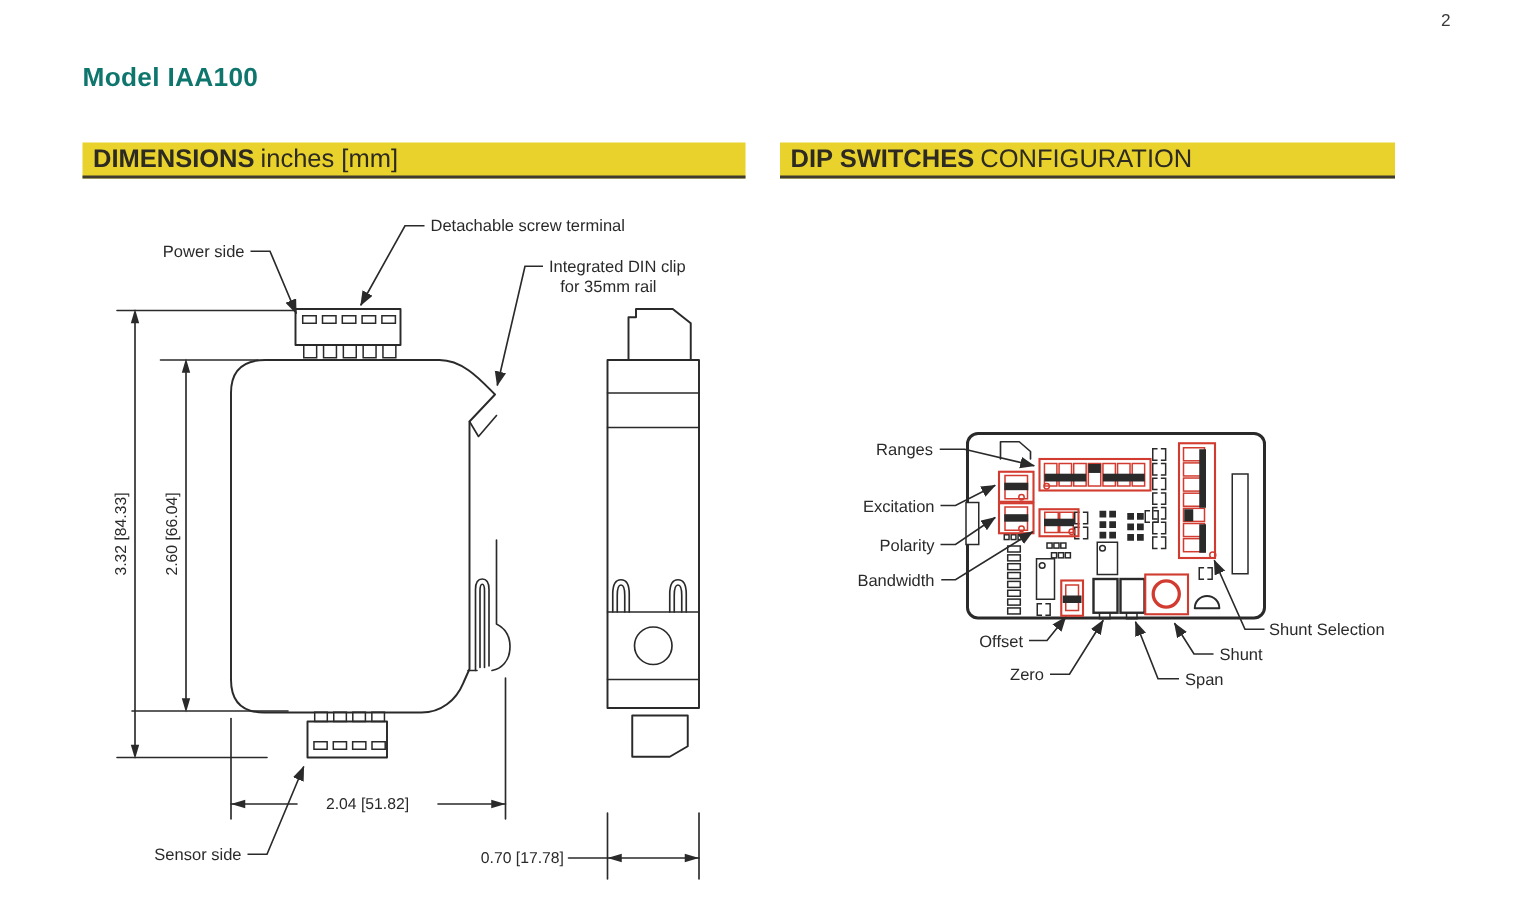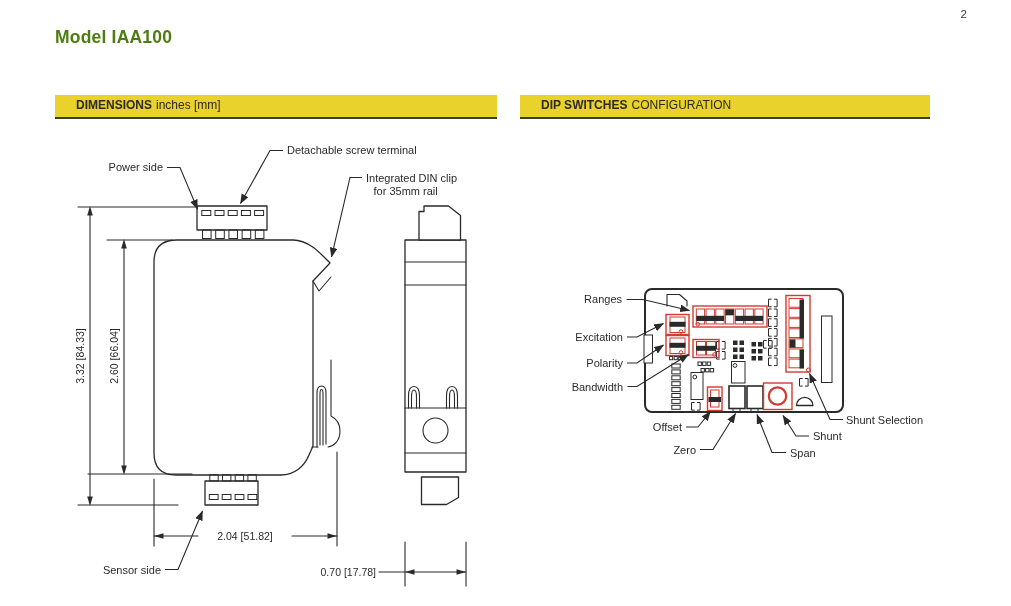--- a/index.html
+++ b/index.html
@@ -6,28 +6,28 @@
     --yellow:#e8d22b;
     --red:#d23b2f;
     --ink:#2a2a2a;
   }
   html,body{margin:0;padding:0;background:#fff;}
   .page{
     position:relative;width:1011px;height:606px;background:#fff;
     font-family:"Liberation Sans",sans-serif;color:var(--ink);overflow:hidden;
   }
   .doc-title{
-    position:absolute;left:55px;top:27px;font-size:17.5px;font-weight:bold;
-    letter-spacing:.2px;color:#4d7c0f;
+    position:absolute;left:55px;top:41px;font-size:17.5px;font-weight:bold;
+    letter-spacing:.2px;color:#0f766e;
   }
   .page-num{position:absolute;top:8px;right:44px;font-size:11.5px;color:#3a3a3a;}
   .bar{
     position:absolute;top:95px;height:24px;background:var(--yellow);
     border-bottom:2.5px solid #3f3b31;box-sizing:border-box;
-    font-size:12px;line-height:21px;padding-left:21px;color:#2c2a22;
+    font-size:17px;line-height:21px;padding-left:7px;color:#2c2a22;
     white-space:nowrap;
   }
   .bar-dims{left:55px;width:442px;}
   .bar-dip{left:520px;width:410px;}
   .bar b{font-weight:bold;margin-right:4px;}
   svg.art{position:absolute;left:0;top:0;width:1011px;height:606px;}
   svg text{font-family:"Liberation Sans",sans-serif;font-size:11px;fill:#2a2a2a;}
   svg text.dimtext{font-size:10.5px;}
   .k{stroke:#2a2a2a;fill:none;stroke-width:1.1;stroke-linecap:round;stroke-linejoin:round;}
   .k2{stroke:#2a2a2a;fill:none;stroke-width:1.3;stroke-linejoin:round;}

